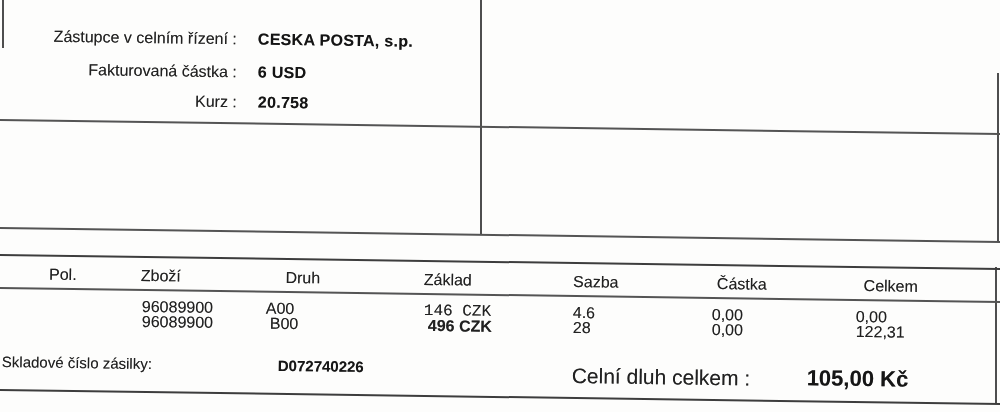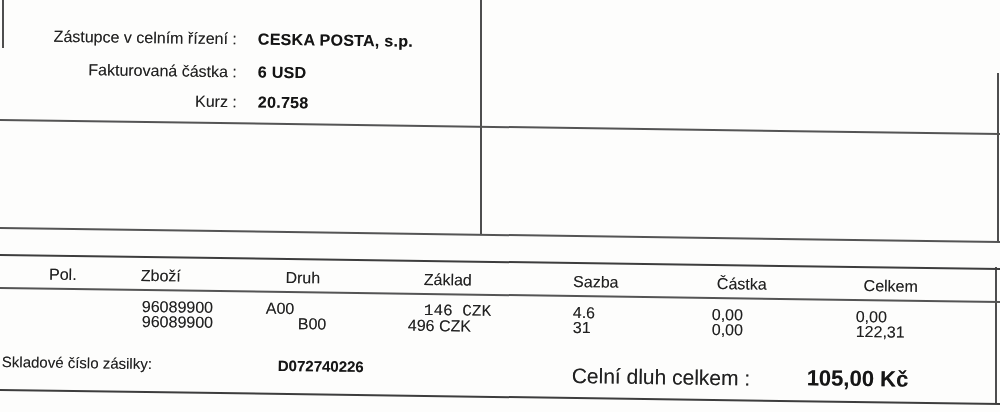--- a/index.html
+++ b/index.html
@@ -104,23 +104,23 @@
   <div class="trow" style="top:296px;">
     <span class="td" style="left:142px;">96089900</span>
     <span class="td" style="left:266px;">A00</span>
     <span class="td" style="left:424px;font-family:Liberation Mono, monospace;">146 CZK</span>
     <span class="td" style="left:573px;">4.6</span>
     <span class="td" style="left:712px;">0,00</span>
     <span class="td" style="left:856px;">0,00</span>
   </div>
   <div class="trow" style="top:311px;">
     <span class="td" style="left:142px;">96089900</span>
-    <span class="td" style="left:298px;">B00</span>
-    <span class="td" style="left:408px;">496 CZK</span>
-    <span class="td" style="left:573px;">31</span>
+    <span class="td" style="left:270px;">B00</span>
+    <span class="td" style="left:428px;font-weight:bold;">496 CZK</span>
+    <span class="td" style="left:573px;">28</span>
     <span class="td" style="left:712px;">0,00</span>
     <span class="td" style="left:856px;">122,31</span>
   </div>
 
   <div class="trow" style="top:353px;">
     <span class="f15" style="left:2px;">Skladové číslo zásilky:</span>
     <span class="f15 b" style="left:278px;">D072740226</span>
     <span class="f21" style="left:572px; top:3px;">Celní dluh celkem :</span>
     <span class="f22 b" style="left:807px; top:2px;">105,00 Kč</span>
   </div>

